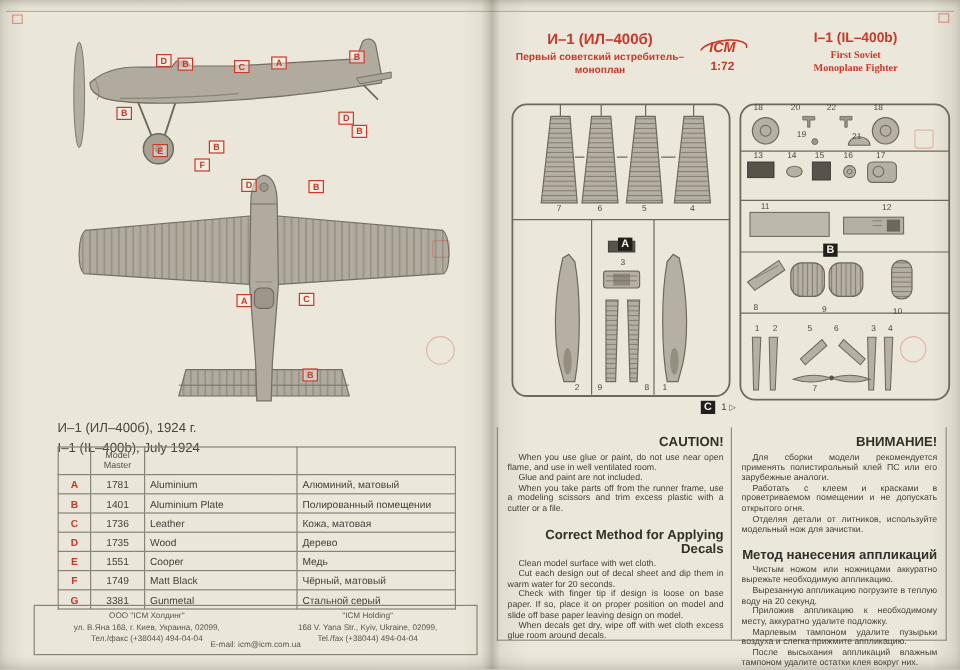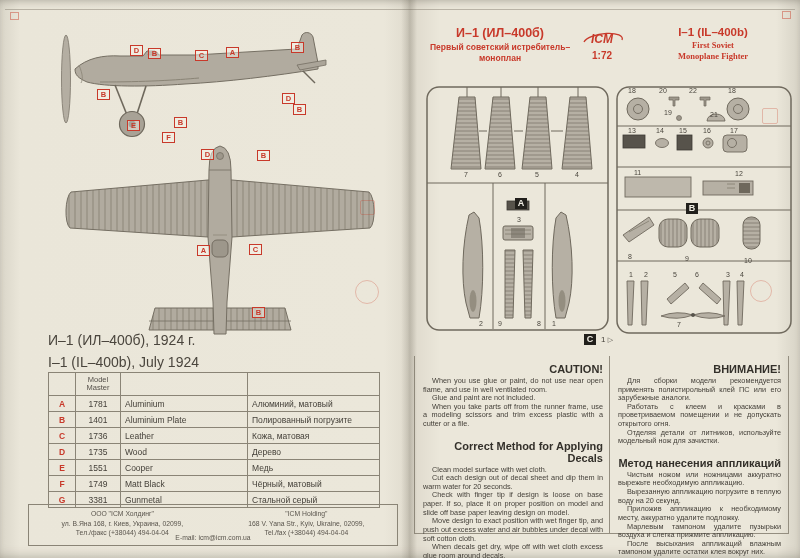--- a/index.html
+++ b/index.html
@@ -27,21 +27,21 @@
   .callout{
     position:absolute;width:11px;height:9px;
     border:1px solid #c8392a;color:#c8392a;background:rgba(246,243,233,.5);
     font-weight:bold;font-size:7.5px;line-height:9px;text-align:center;
   }
   .partnum{position:absolute;font-size:7px;line-height:8px;color:#4a463e;}
   .black-label{
     display:inline-block;width:12px;height:11px;background:#211f1b;color:#f2efe6;
     font-weight:bold;font-size:9px;line-height:11px;text-align:center;
   }
-  .captions{position:absolute;left:36px;top:318px;font-size:14px;line-height:1.55;color:#4a453d;}
+  .captions{position:absolute;left:36px;top:337px;font-size:11px;line-height:1.55;color:#4a453d;}
 
   
   .paint-table{position:absolute;left:36px;top:360px;width:332px;border-collapse:collapse;}
   .paint-table td,.paint-table th{border:1px solid #8a8476;font-size:8.5px;color:#45413a;padding:1px 4px;height:13px;font-weight:normal;text-align:left;}
   .paint-table th{height:20px;}
   .paint-table .mm-head{width:36px;font-size:7.5px;line-height:1.1;text-align:center;color:#55504a;}
   .paint-table td.letter{width:18px;text-align:center;color:#c8392a;font-weight:bold;}
   .paint-table td.code{width:34px;text-align:center;}
   .paint-table td.en{width:118px;}
 
@@ -164,21 +164,21 @@
           <tr>
             <td class="letter">A</td>
             <td class="code">1781</td>
             <td class="en">Aluminium</td>
             <td class="ru">Алюминий, матовый</td>
           </tr>
           <tr>
             <td class="letter">B</td>
             <td class="code">1401</td>
             <td class="en">Aluminium Plate</td>
-            <td class="ru">Полированный погрузите</td>
+            <td class="ru">Полированный помещении</td>
           </tr>
           <tr>
             <td class="letter">C</td>
             <td class="code">1736</td>
             <td class="en">Leather</td>
             <td class="ru">Кожа, матовая</td>
           </tr>
           <tr>
             <td class="letter">D</td>
             <td class="code">1735</td>
@@ -385,21 +385,20 @@
               <p>Glue and paint are not included.</p>
               <p>When you take parts off from the runner frame, use a modeling scissors and trim excess plastic with a cutter or a file.</p>
             </div>
         </div>
         <div class="section">
           <h4>Correct Method for Applying Decals</h4>
           <div>
               <p>Clean model surface with wet cloth.</p>
               <p>Cut each design out of decal sheet and dip them in warm water for 20 seconds.</p>
               <p>Check with finger tip if design is loose on base paper. If so, place it on proper position on model and slide off base paper leaving design on model.</p>
-              <p>Move design to exact position with wet finger tip, and push out excess water and air bubbles under decal with soft cotton cloth.</p>
               <p>When decals get dry, wipe off with wet cloth excess glue room around decals.</p>
             </div>
         </div>
       </div>
       <div class="col-ru">
         <div class="section">
           <h4>ВНИМАНИЕ!</h4>
           <div>
               <p>Для сборки модели рекомендуется применять полистирольный клей ПС или его зарубежные аналоги.</p>
               <p>Работать с клеем и красками в проветриваемом помещении и не допускать открытого огня.</p>

